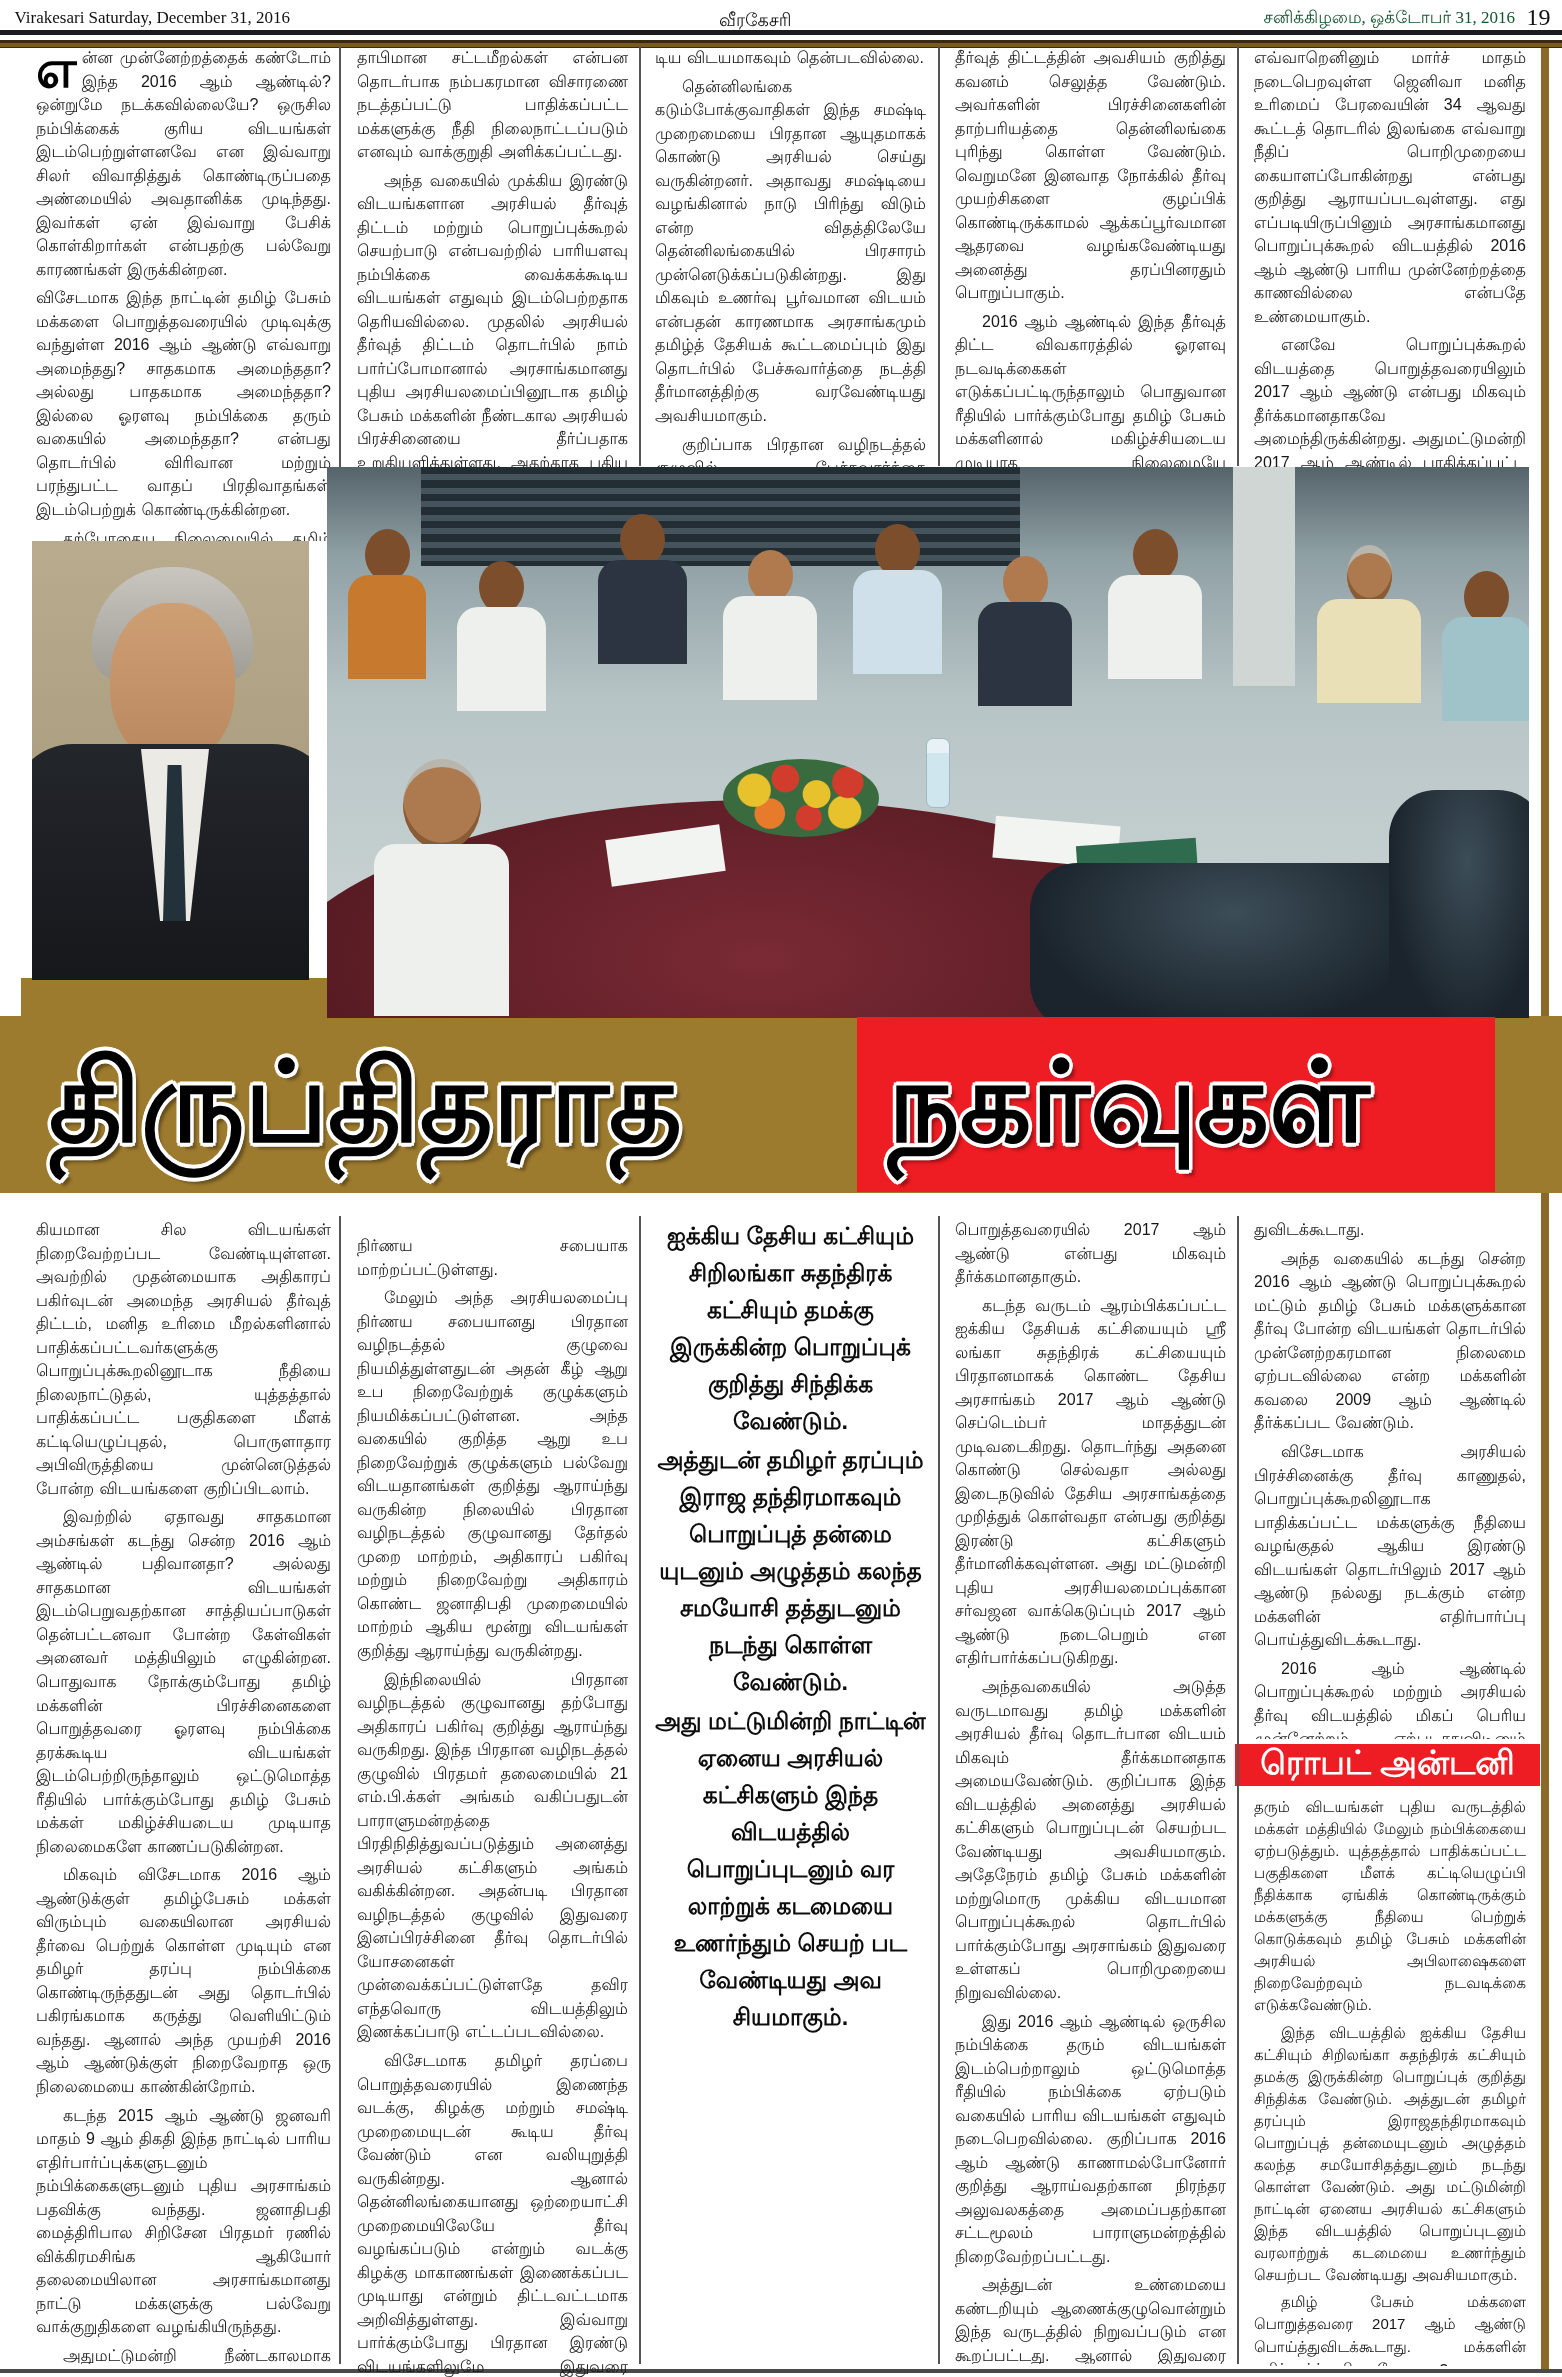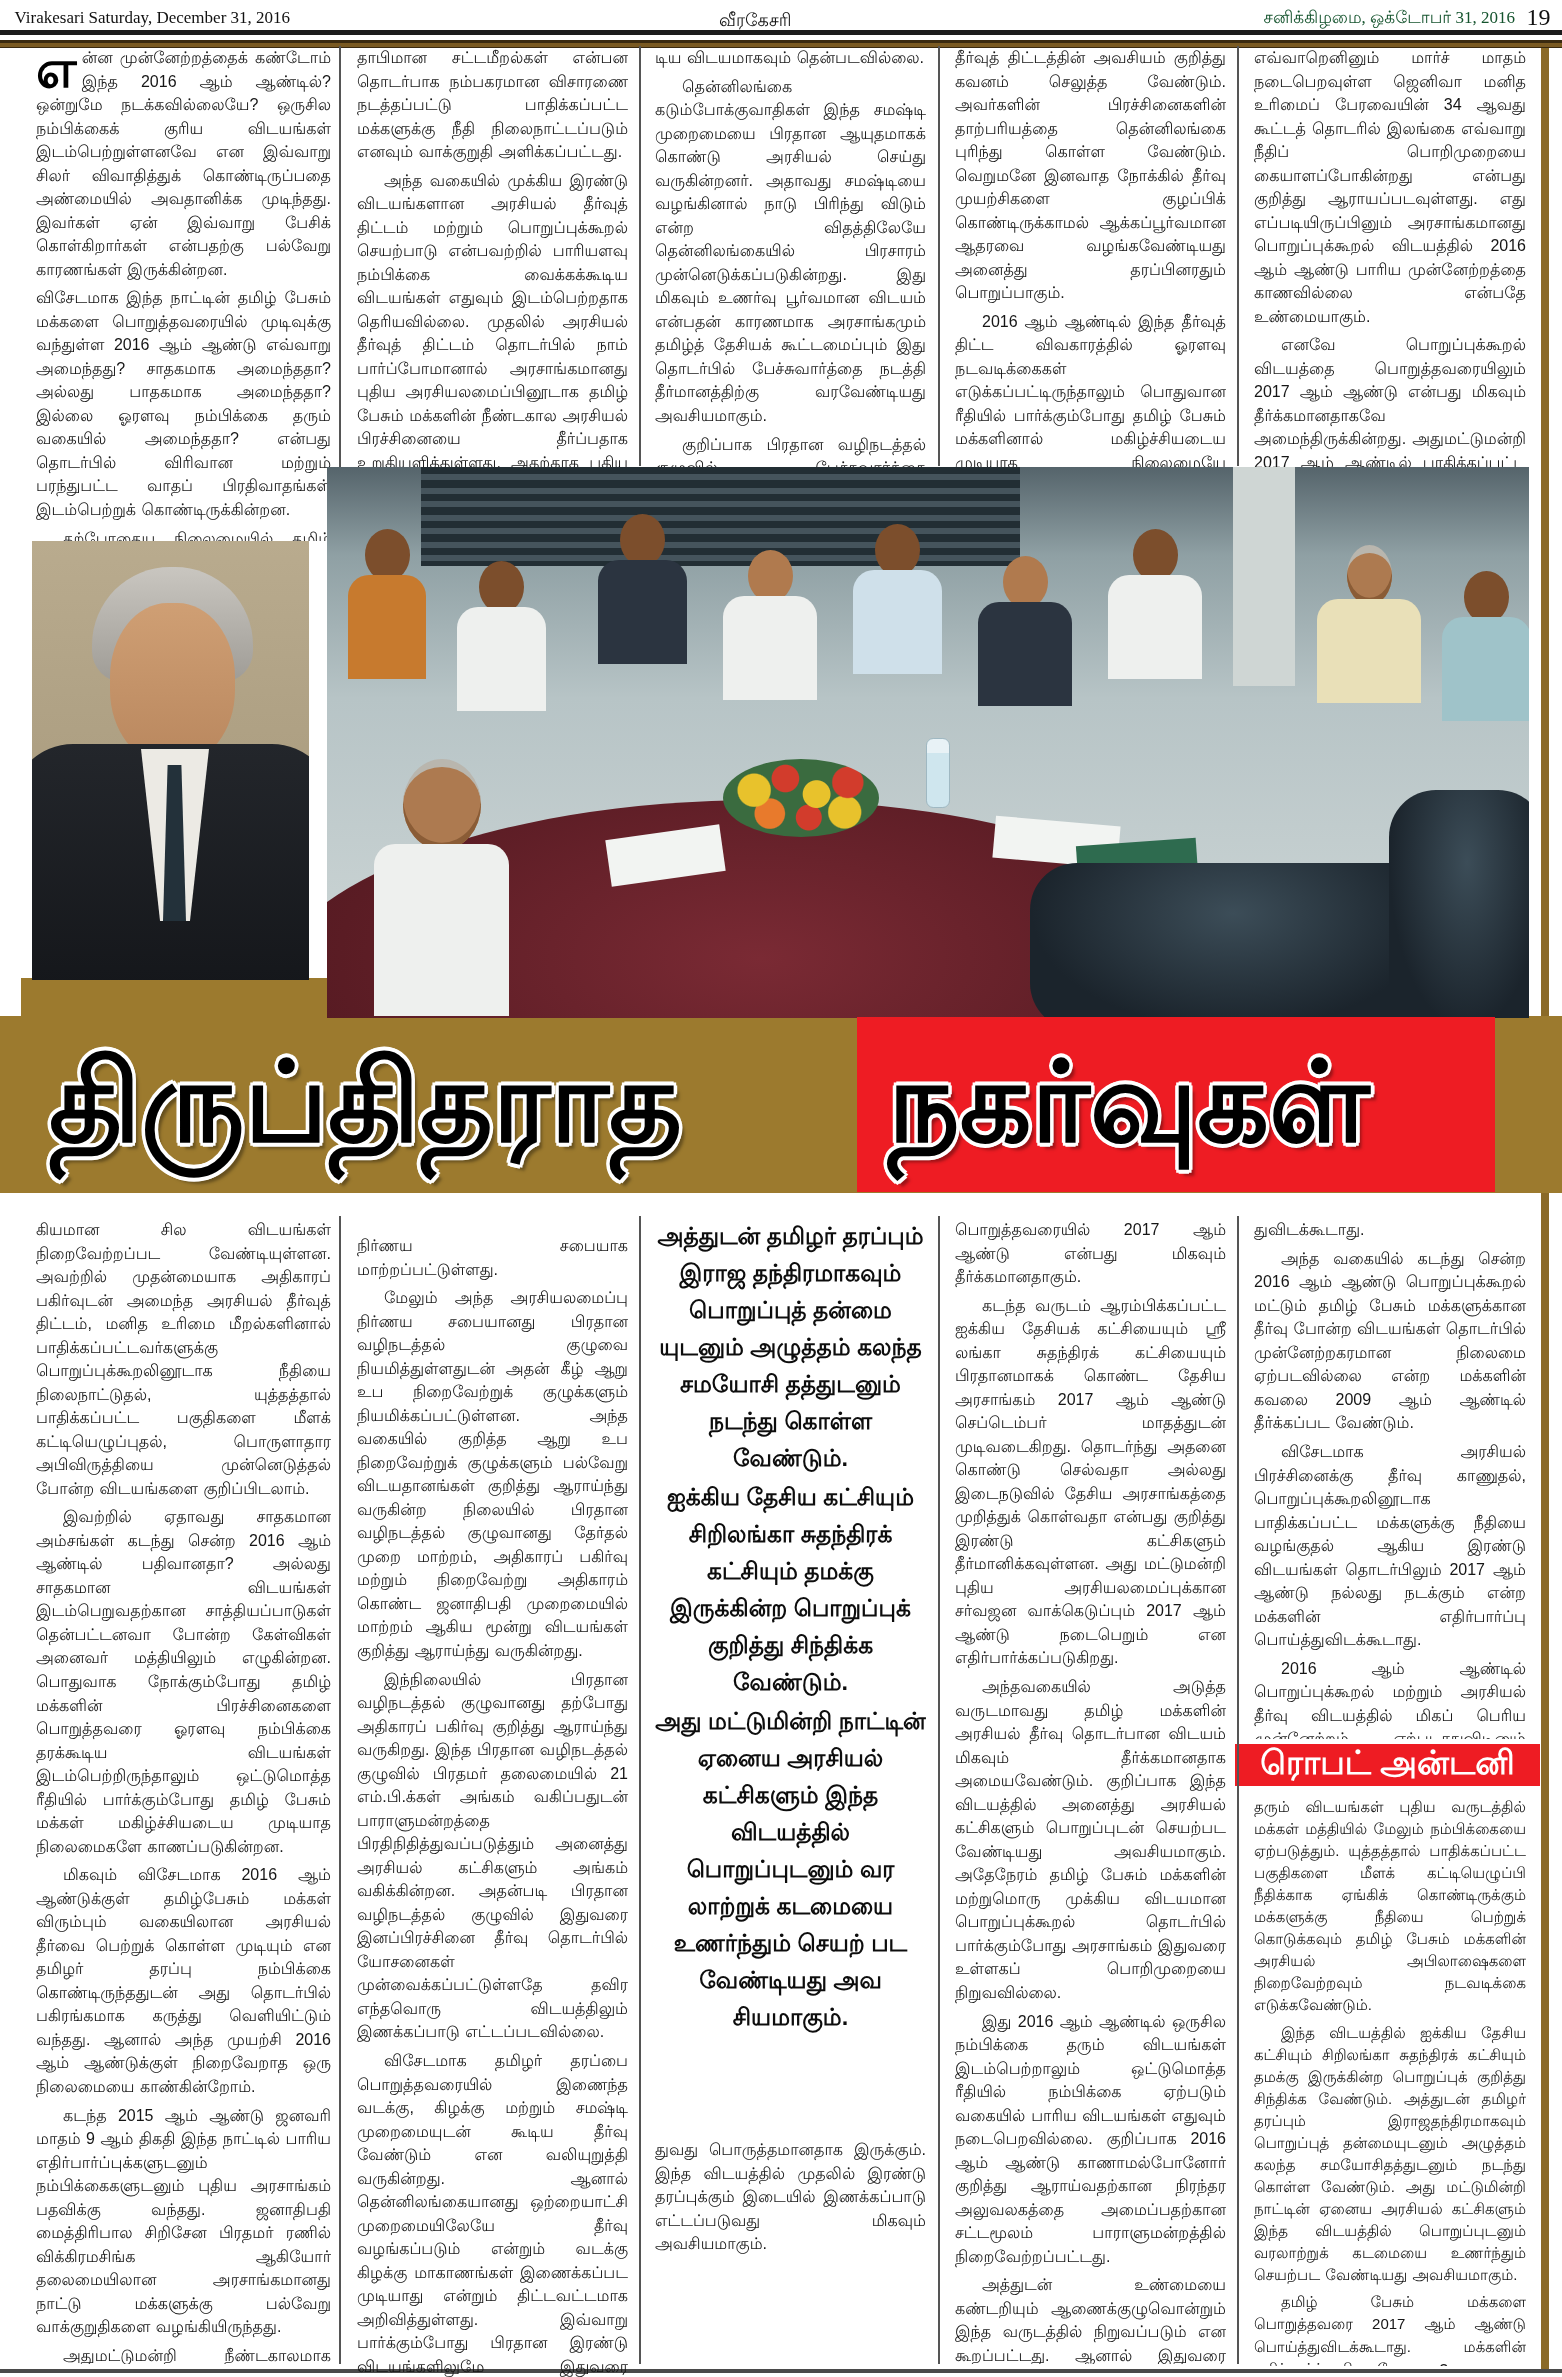--- a/index.html
+++ b/index.html
@@ -214,26 +214,25 @@
       <p>அதுமட்டுமன்றி நீண்டகாலமாக புரையோடிப் போயுள்ள தமிழர் பிரச்சினையை புதிய நல்லாட்சி அரசாங்கம் தீர்த்து வைக்கும் என்ற நம்பிக்கையும் மக்கள் மத்தியில் ஏற்பட்டிருந்தது. அத்துடன் யுத்தகாலத்தின் போது இடம்பெற்றதாக கூறப்படும் மனித உரிமை மீறல்கள் மனி</p>
     </div>
   <div class="col" style="left:357px;top:1234px;width:271px;height:1146px;">
       <p>நிர்ணய சபையாக மாற்றப்பட்டுள்ளது.</p>
       <p>மேலும் அந்த அரசியலமைப்பு நிர்ணய சபையானது பிரதான வழிநடத்தல் குழுவை நியமித்துள்ளதுடன் அதன் கீழ் ஆறு உப நிறைவேற்றுக் குழுக்களும் நியமிக்கப்பட்டுள்ளன. அந்த வகையில் குறித்த ஆறு உப நிறைவேற்றுக் குழுக்களும் பல்வேறு விடயதானங்கள் குறித்து ஆராய்ந்து வருகின்ற நிலையில் பிரதான வழிநடத்தல் குழுவானது தேர்தல் முறை மாற்றம், அதிகாரப் பகிர்வு மற்றும் நிறைவேற்று அதிகாரம் கொண்ட ஜனாதிபதி முறைமையில் மாற்றம் ஆகிய மூன்று விடயங்கள் குறித்து ஆராய்ந்து வருகின்றது.</p>
       <p>இந்நிலையில் பிரதான வழிநடத்தல் குழுவானது தற்போது அதிகாரப் பகிர்வு குறித்து ஆராய்ந்து வருகிறது. இந்த பிரதான வழிநடத்தல் குழுவில் பிரதமர் தலைமையில் 21 எம்.பி.க்கள் அங்கம் வகிப்பதுடன் பாராளுமன்றத்தை பிரதிநிதித்துவப்படுத்தும் அனைத்து அரசியல் கட்சிகளும் அங்கம் வகிக்கின்றன. அதன்படி பிரதான வழிநடத்தல் குழுவில் இதுவரை இனப்பிரச்சினை தீர்வு தொடர்பில் யோசனைகள் முன்வைக்கப்பட்டுள்ளதே தவிர எந்தவொரு விடயத்திலும் இணக்கப்பாடு எட்டப்படவில்லை.</p>
       <p>விசேடமாக தமிழர் தரப்பை பொறுத்தவரையில் இணைந்த வடக்கு, கிழக்கு மற்றும் சமஷ்டி முறைமையுடன் கூடிய தீர்வு வேண்டும் என வலியுறுத்தி வருகின்றது. ஆனால் தென்னிலங்கையானது ஒற்றையாட்சி முறைமையிலேயே தீர்வு வழங்கப்படும் என்றும் வடக்கு கிழக்கு மாகாணங்கள் இணைக்கப்பட முடியாது என்றும் திட்டவட்டமாக அறிவித்துள்ளது. இவ்வாறு பார்க்கும்போது பிரதான இரண்டு விடயங்களிலுமே இதுவரை இணக்கப்பாடு எட்டப்படவில்லை.</p>
     </div>
 
   <div id="pull-quote">
+      <p>ஐக்கிய தேசிய கட்சியும் சிறிலங்கா சுதந்திரக் கட்சியும் தமக்கு இருக்கின்ற பொறுப்புக் குறித்து சிந்திக்க வேண்டும்.</p>
       <p>அத்துடன் தமிழர் தரப்பும் இராஜ தந்திரமாகவும் பொறுப்புத் தன்மை யுடனும் அழுத்தம் கலந்த சமயோசி தத்துடனும் நடந்து கொள்ள வேண்டும்.</p>
-      <p>ஐக்கிய தேசிய கட்சியும் சிறிலங்கா சுதந்திரக் கட்சியும் தமக்கு இருக்கின்ற பொறுப்புக் குறித்து சிந்திக்க வேண்டும்.</p>
       <p>அது மட்டுமின்றி நாட்டின் ஏனைய அரசியல் கட்சிகளும் இந்த விடயத்தில் பொறுப்புடனும் வர லாற்றுக் கடமையை உணர்ந்தும் செயற் பட வேண்டியது அவ சியமாகும்.</p>
     </div>
   <div class="col" style="left:655px;top:2138px;width:271px;height:229px;">
-      <p>துவது பொருத்தமானதாக இருக்கும். இந்த விடயத்தில் முதலில் இரண்டு தரப்புக்கும் இடையில் இணக்கப்பாடு எட்டப்படுவது மிகவும் அவசியமாகும்.</p>
     </div>
 
   <div class="col" style="left:955px;top:1218px;width:271px;height:1146px;">
       <p>பொறுத்தவரையில் 2017 ஆம் ஆண்டு என்பது மிகவும் தீர்க்கமானதாகும்.</p>
       <p>கடந்த வருடம் ஆரம்பிக்கப்பட்ட ஐக்கிய தேசியக் கட்சியையும் ஸ்ரீ லங்கா சுதந்திரக் கட்சியையும் பிரதானமாகக் கொண்ட தேசிய அரசாங்கம் 2017 ஆம் ஆண்டு செப்டெம்பர் மாதத்துடன் முடிவடைகிறது. தொடர்ந்து அதனை கொண்டு செல்வதா அல்லது இடைநடுவில் தேசிய அரசாங்கத்தை முறித்துக் கொள்வதா என்பது குறித்து இரண்டு கட்சிகளும் தீர்மானிக்கவுள்ளன. அது மட்டுமன்றி புதிய அரசியலமைப்புக்கான சர்வஜன வாக்கெடுப்பும் 2017 ஆம் ஆண்டு நடைபெறும் என எதிர்பார்க்கப்படுகிறது.</p>
       <p>அந்தவகையில் அடுத்த வருடமாவது தமிழ் மக்களின் அரசியல் தீர்வு தொடர்பான விடயம் மிகவும் தீர்க்கமானதாக அமையவேண்டும். குறிப்பாக இந்த விடயத்தில் அனைத்து அரசியல் கட்சிகளும் பொறுப்புடன் செயற்பட வேண்டியது அவசியமாகும். அதேநேரம் தமிழ் பேசும் மக்களின் மற்றுமொரு முக்கிய விடயமான பொறுப்புக்கூறல் தொடர்பில் பார்க்கும்போது அரசாங்கம் இதுவரை உள்ளகப் பொறிமுறையை நிறுவவில்லை.</p>
       <p>இது 2016 ஆம் ஆண்டில் ஒருசில நம்பிக்கை தரும் விடயங்கள் இடம்பெற்றாலும் ஒட்டுமொத்த ரீதியில் நம்பிக்கை ஏற்படும் வகையில் பாரிய விடயங்கள் எதுவும் நடைபெறவில்லை. குறிப்பாக 2016 ஆம் ஆண்டு காணாமல்போனோர் குறித்து ஆராய்வதற்கான நிரந்தர அலுவலகத்தை அமைப்பதற்கான சட்டமூலம் பாராளுமன்றத்தில் நிறைவேற்றப்பட்டது.</p>
       <p>அத்துடன் உண்மையை கண்டறியும் ஆணைக்குழுவொன்றும் இந்த வருடத்தில் நிறுவப்படும் என கூறப்பட்டது. ஆனால் இதுவரை அந்த உண்மையை கண்டறியும் ஆணைக்குழு நிறுவப்படவில்லை. அதுமட்டுமின்றி பொறுப்புக்கூறல் பொறிமுறை எவ்வாறு அமையும் என ஆராய்வதற்கான செயலணியானது தமது அறிக்கையை ஜனாதிபதிக்கு சமர்ப்பிக்கவுள்ளது. அந்த அறிக்கை கடந்த வருடம் சமர்ப்பிக்கப்படவிருந்த நிலையில் ஜனவரி 03 ஆம் திகதி வரை பிற்போடப்பட்டுள்ளது.</p>
     </div>
 

